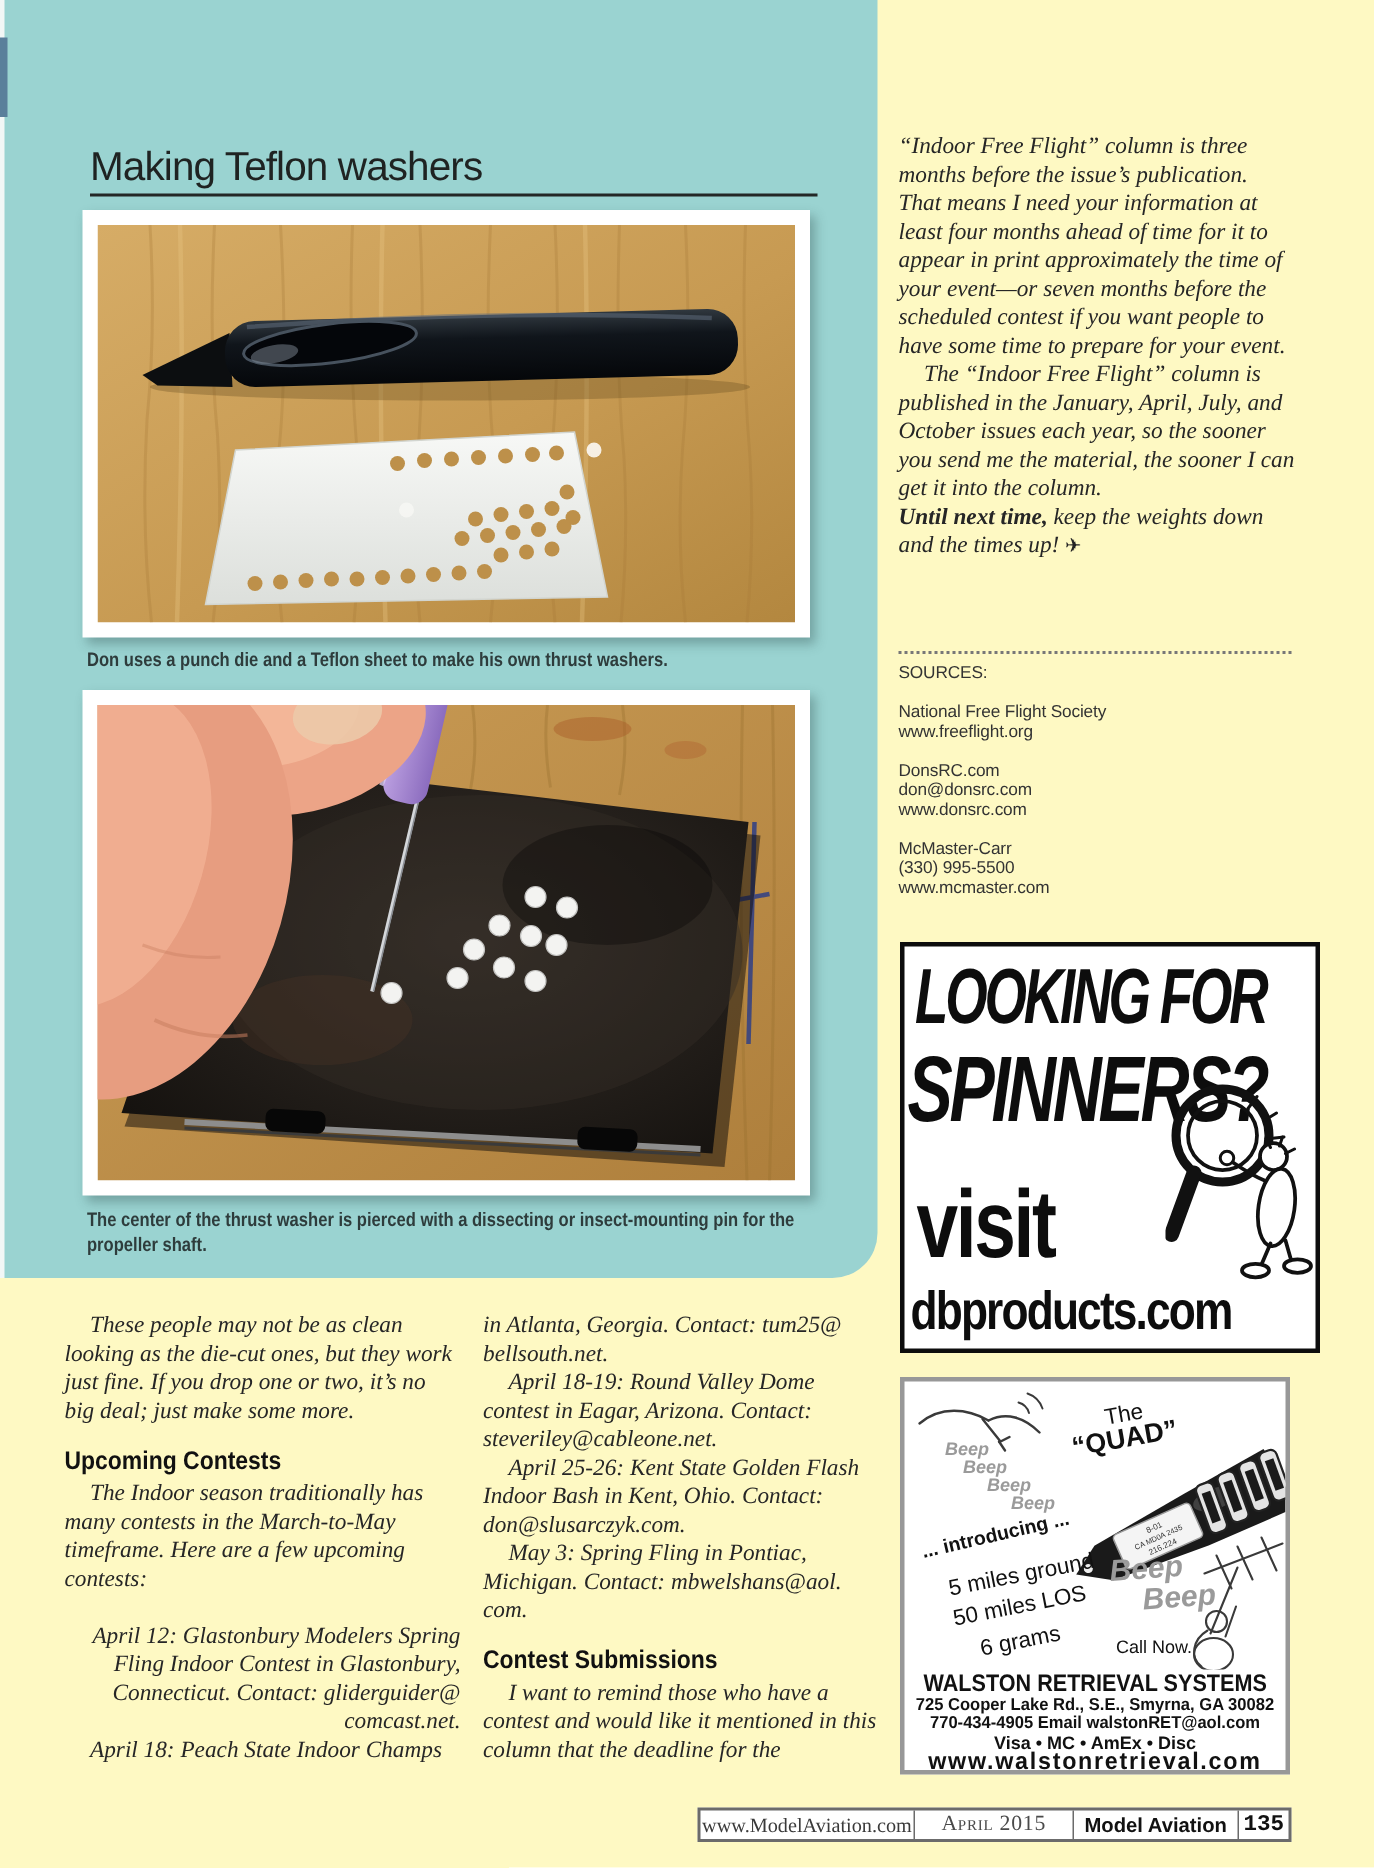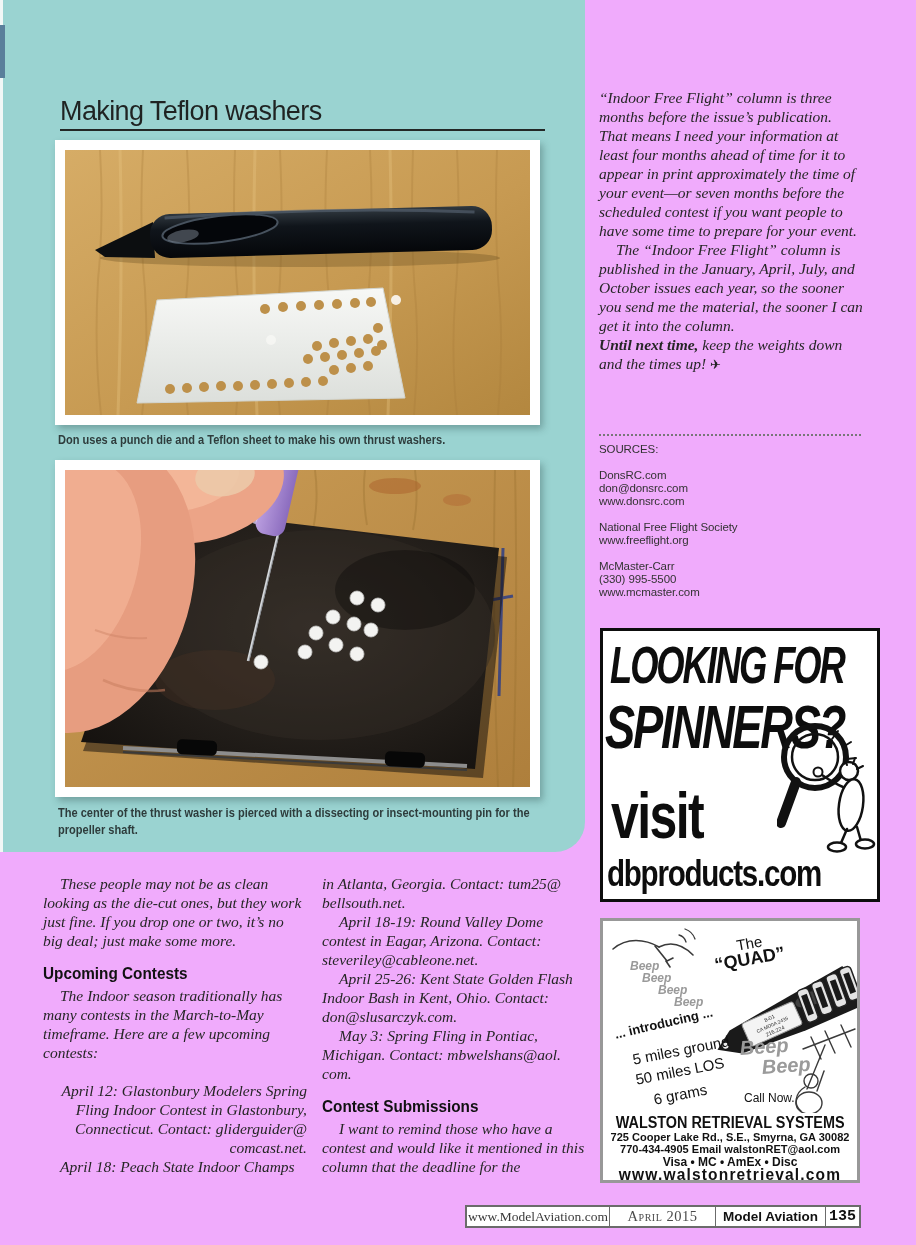--- a/index.html
+++ b/index.html
@@ -1,18 +1,18 @@
 <!DOCTYPE html>
 <html><head>
 <meta charset="utf-8">
 <style>
   * { margin:0; padding:0; box-sizing:border-box; }
   html,body { background:#ffffff; }
   body { width:916px; height:1245px; position:relative; font-family:"Liberation Serif", serif; }
-  .page { position:absolute; inset:0; background:#f0abfc; overflow:hidden; }
+  .page { position:absolute; inset:0; background:#fef9c3; overflow:hidden; }
 
   
   .teal-panel { position:absolute; left:0; top:0; width:585px; height:852px;
     background:#9ad3d1; border-bottom-right-radius:30px; }
   .edge-white { position:absolute; left:0; top:0; width:3px; height:852px; background:#f2f7f6; }
   .edge-tab { position:absolute; left:0; top:25px; width:5px; height:53px; background:#5a7f9b; }
 
   .panel-title { position:absolute; left:60px; top:96px; font-family:"Liberation Sans",sans-serif;
     font-weight:400; font-size:27px; letter-spacing:-0.6px; color:#1f2322; white-space:nowrap; }
   .title-rule { position:absolute; left:60px; top:129px; width:485px; height:2px; background:#232726; }
@@ -302,27 +302,27 @@
   <div class="col col3">
     <p>“Indoor Free Flight” column is three months before the issue’s publication. That means I need your information at least four months ahead of time for it to appear in print approximately the time of your event—or seven months before the scheduled contest if you want people to have some time to prepare for your event.</p>
     <p class="indent">The “Indoor Free Flight” column is published in the January, April, July, and October issues each year, so the sooner you send me the material, the sooner I can get it into the column.</p>
     <p class="signoff"><strong>Until next time,</strong><span> keep the weights down and the times up! </span><span class="plane-icon">✈</span></p>
   </div>
 
   <div class="dotted-rule"></div>
   <div class="sources">
     <div class="src-heading">SOURCES:</div>
     <div class="entry">
+      <div>National Free Flight Society</div>
+      <div>www.freeflight.org</div>
+    </div>
+    <div class="entry">
       <div>DonsRC.com</div>
       <div>don@donsrc.com</div>
       <div>www.donsrc.com</div>
-    </div>
-    <div class="entry">
-      <div>National Free Flight Society</div>
-      <div>www.freeflight.org</div>
     </div>
     <div class="entry">
       <div>McMaster-Carr</div>
       <div>(330) 995-5500</div>
       <div>www.mcmaster.com</div>
     </div>
   </div>
 
   <div class="ad-db">
     <div class="db-t db1">LOOKING FOR</div>

